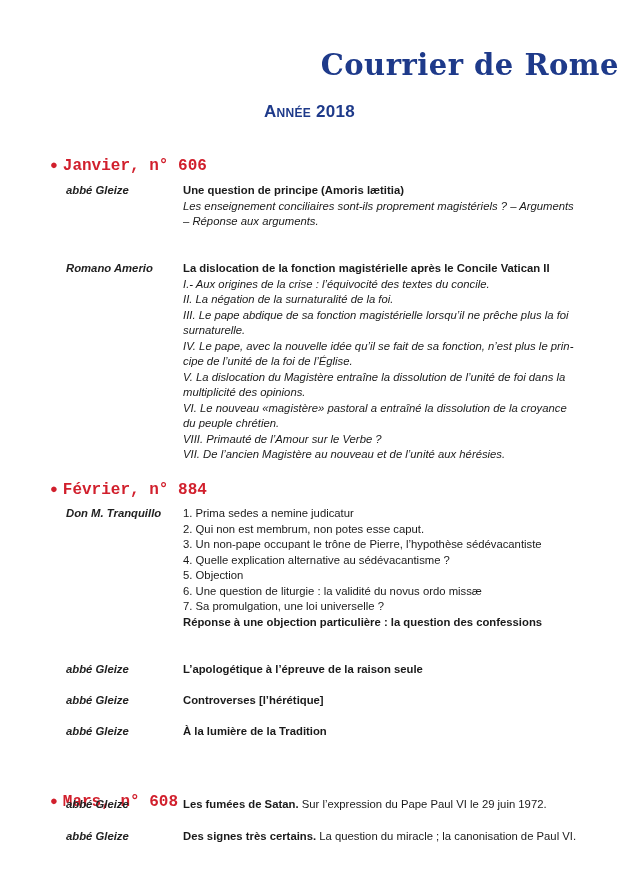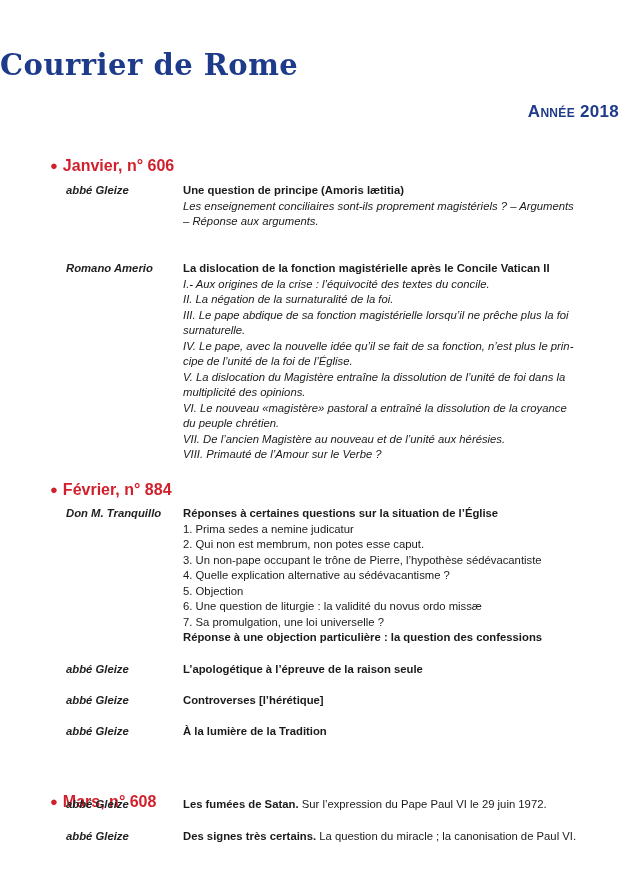--- a/index.html
+++ b/index.html
@@ -1,25 +1,25 @@
 <!DOCTYPE html>
 <html><head>
   <meta charset="utf-8">
   <style>
     html, body { margin: 0; padding: 0; background: #ffffff; }
     body { width: 619px; height: 883px; position: relative; overflow: hidden;
       font-family: "Liberation Sans", sans-serif; color: #1a1a1a; }
-    .title { position: absolute; top: 48px; left: 0; width: 619px; text-align: left;
+    .title { position: absolute; top: 48px; left: 0; width: 619px; text-align: right;
       font-family: "DejaVu Serif", serif; font-weight: bold; font-size: 29px; color: #1e3a8a;
       letter-spacing: 0.5px; }
-    .year { position: absolute; top: 102px; left: 0; width: 619px; text-align: right;
+    .year { position: absolute; top: 102px; left: 0; width: 619px; text-align: center;
       font-family: "Liberation Sans", sans-serif; font-weight: bold; font-size: 17px; color: #1e3a8a;
       font-variant: small-caps; letter-spacing: 0.3px; }
     .section-head { position: absolute; left: 50px; font-size: 16px; font-weight: bold; color: #d11f2c;
-      font-family: Liberation Sans, sans-serif; }
+      font-family: Liberation Mono, monospace; }
     .section-head .bullet { font-size: 13px; margin-right: 5px; vertical-align: 1px; }
     .entry { position: absolute; left: 66px; width: 520px; font-size: 11.3px; line-height: 15.5px; }
     .author { position: absolute; left: 0; top: 0; font-style: italic; font-weight: bold; width: 108px; color: #222; }
     .body { position: absolute; left: 108px; top: 0; width: 412px; margin-left: 9px; }
     .t-bold { font-weight: bold; }
     .t-ital { font-style: italic; }
     .line { display: block; }
     .inline-rest { font-weight: normal; }
   </style>
 </head>
@@ -48,33 +48,32 @@
     <span class="line t-ital">I.- Aux origines de la crise : l’équivocité des textes du concile.</span>
     <span class="line t-ital">II. La négation de la surnaturalité de la foi.</span>
     <span class="line t-ital">III. Le pape abdique de sa fonction magistérielle lorsqu’il ne prêche plus la foi</span>
     <span class="line t-ital">surnaturelle.</span>
     <span class="line t-ital">IV. Le pape, avec la nouvelle idée qu’il se fait de sa fonction, n’est plus le prin-</span>
     <span class="line t-ital">cipe de l’unité de la foi de l’Église.</span>
     <span class="line t-ital">V. La dislocation du Magistère entraîne la dissolution de l’unité de foi dans la</span>
     <span class="line t-ital">multiplicité des opinions.</span>
     <span class="line t-ital">VI. Le nouveau «magistère» pastoral a entraîné la dissolution de la croyance</span>
     <span class="line t-ital">du peuple chrétien.</span>
+    <span class="line t-ital">VIII. Primauté de l’Amour sur le Verbe ?</span>
     <span class="line t-ital">VII. De l’ancien Magistère au nouveau et de l’unité aux hérésies.</span>
-    <span class="line t-ital">VIII. Primauté de l’Amour sur le Verbe ?</span>
   </div>
 </div>
 
 <div class="section-head" style="top:481px;">
   <span class="bullet">●</span><span>Février, n° 884</span>
 </div>
 
 <div class="entry" style="top:506px;">
   <div class="author">Don M. Tranquillo</div>
   <div class="body">
-    <span class="line t-bold">Réponses à certaines questions sur la situation de l’Église</span>
     <span class="line">1. Prima sedes a nemine judicatur</span>
     <span class="line">2. Qui non est membrum, non potes esse caput.</span>
     <span class="line">3. Un non-pape occupant le trône de Pierre, l’hypothèse sédévacantiste</span>
     <span class="line">4. Quelle explication alternative au sédévacantisme ?</span>
     <span class="line">5. Objection</span>
     <span class="line">6. Une question de liturgie : la validité du novus ordo missæ</span>
     <span class="line">7. Sa promulgation, une loi universelle ?</span>
     <span class="line t-bold">Réponse à une objection particulière : la question des confessions</span>
   </div>
 </div>

